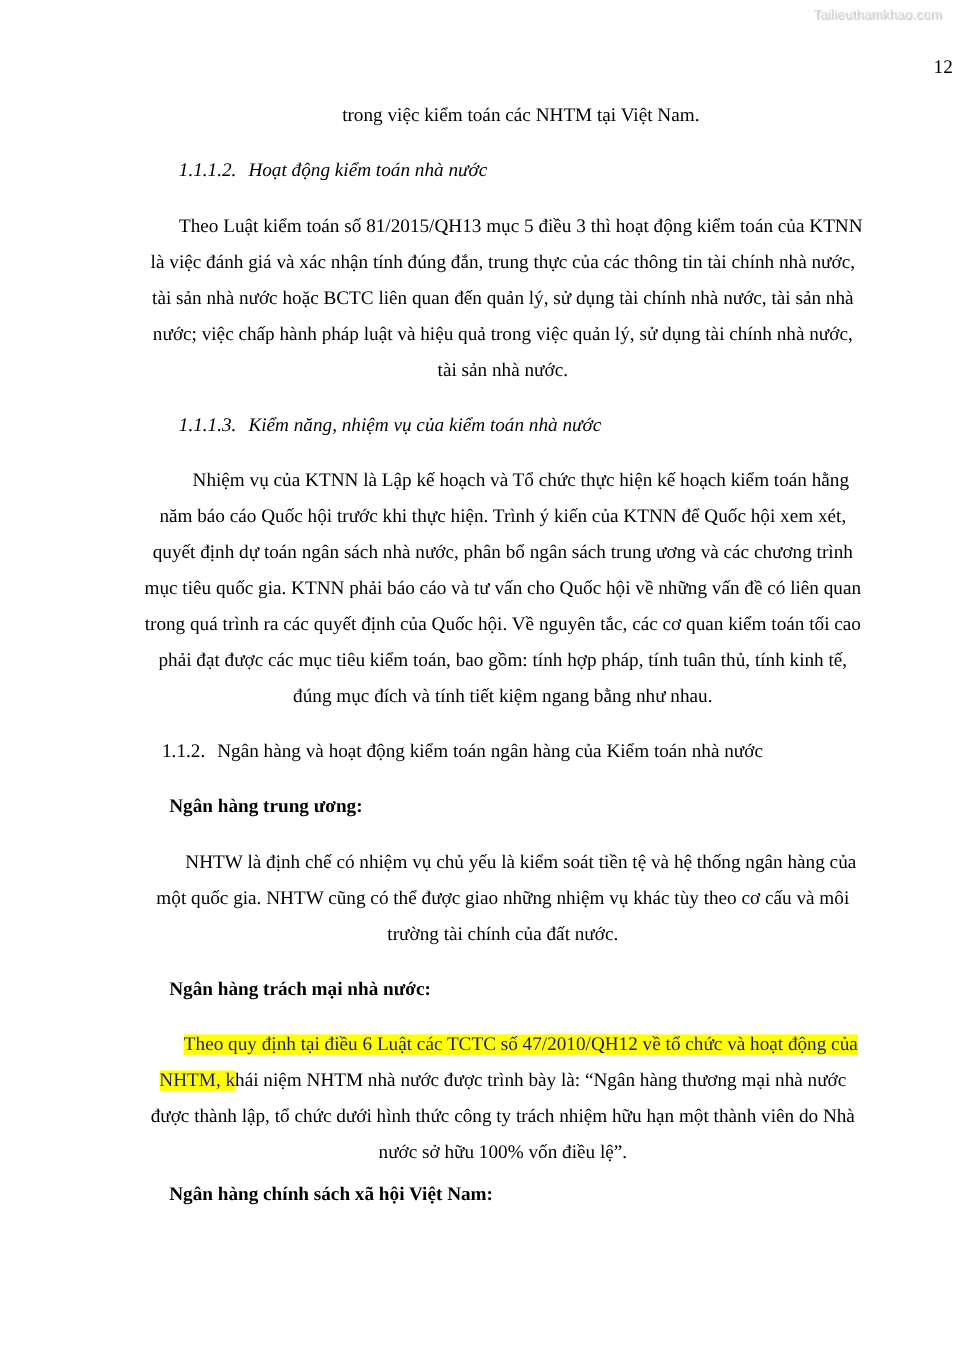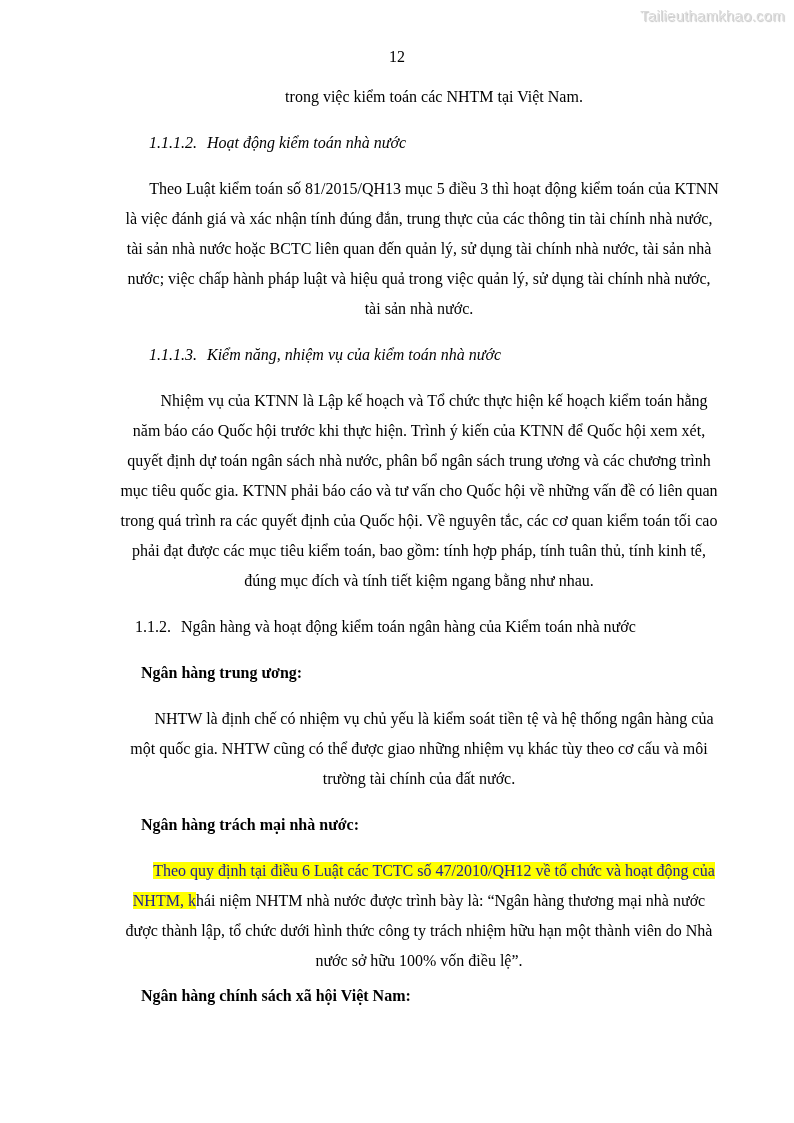--- a/index.html
+++ b/index.html
@@ -11,31 +11,31 @@
     overflow: hidden;
     font-family: "Liberation Serif", serif;
     font-size: 16px;
     color: #000000;
   }
   .watermark {
     position: absolute;
     top: 7px;
     right: 9px;
     font-family: "Liberation Sans", sans-serif;
-    font-size: 15px;
+    font-size: 11px;
     color: #dadada;
     text-shadow: -1px -1px 0 #ffffff, 1px 1px 1px #c2c2c2;
     letter-spacing: 0.2px;
   }
   .page-number {
     position: absolute;
     top: 46px;
     left: 0;
     width: 100%;
-    text-align: center;
+    text-align: right;
     line-height: 22px;
   }
   .content {
     position: absolute;
     top: 82px;
     left: 119px;
     width: 600px;
     line-height: 30px;
     text-align: justify;
   }

